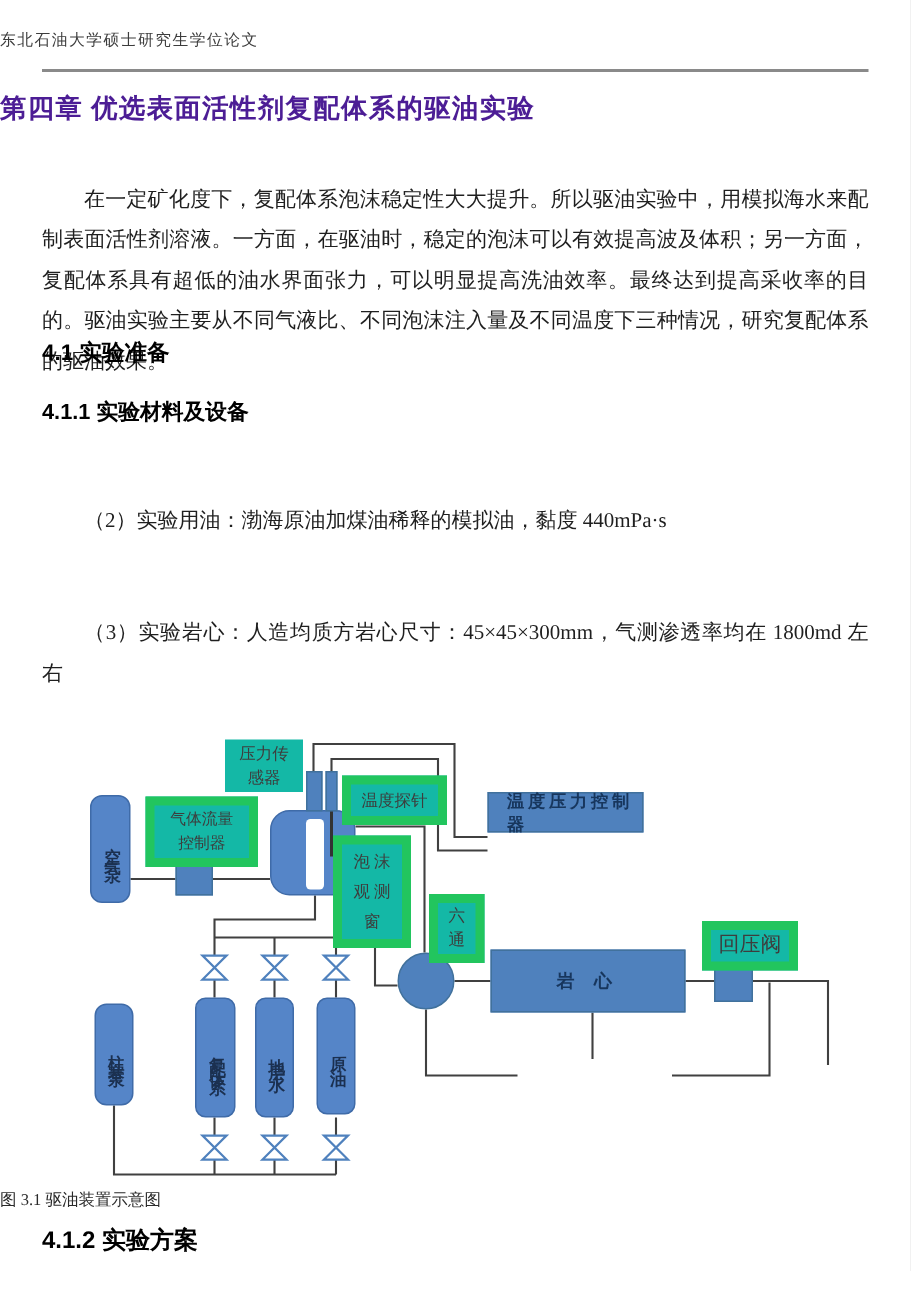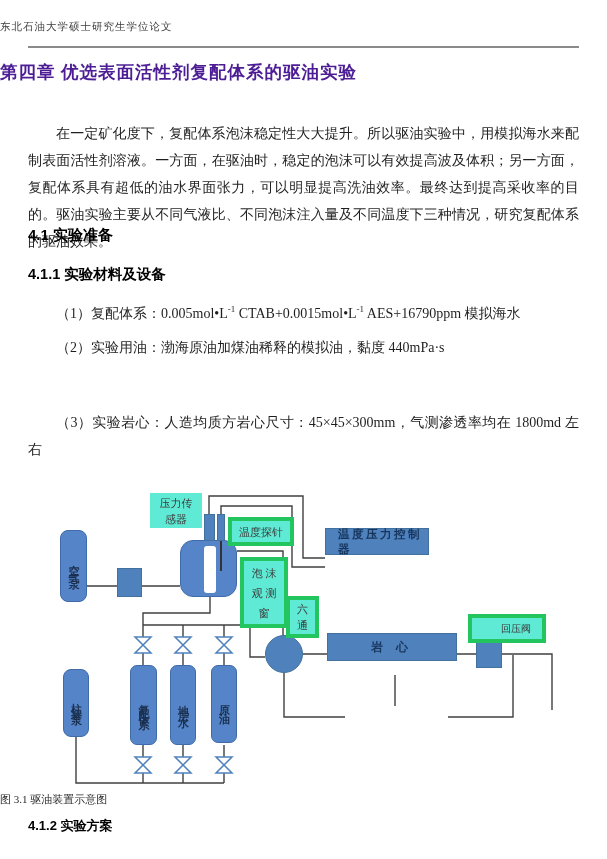--- a/index.html
+++ b/index.html
@@ -11,82 +11,81 @@
   #header-line{position:absolute;top:20px;left:0;width:607px;font-size:10.5px;color:#3c3c3c;letter-spacing:1px;}
   #header-rule{position:absolute;top:46px;left:28px;width:551px;height:2px;background:#8a8a8a;}
   #chapter-title{position:absolute;top:60px;left:0;width:607px;font-family:Liberation Serif, serif;
                  font-weight:bold;font-size:17.5px;color:#4c1d95;letter-spacing:1px;}
   .body-text{position:absolute;left:28px;width:551px;margin:0;font-size:14px;line-height:27px;
              text-align:justify;text-indent:2em;}
   #intro-para{top:100px;margin-top:20px;}
   .h2{position:absolute;left:28px;margin:0;font-family:"Liberation Sans",sans-serif;font-weight:bold;color:#000;}
   #sec-41{top:226px;font-size:15px;}
   #sec-411{top:265px;font-size:14.5px;}
-  #sec-412{top:817px;font-size:13px;}
+  #sec-412{top:817px;font-size:16px;}
   #item-1{top:296px;}
   #item-2{top:334px;}
   #item-3{top:361px;margin-top:48px;}
   #item-4{top:412px;}
   sup{font-size:9px;}
   #figure-caption{position:absolute;top:792px;left:0;width:607px;font-size:11px;color:#2a2a2a;}
 
   
   #diagram-svg{position:absolute;top:0;left:0;z-index:1;}
   .shape{position:absolute;z-index:2;display:flex;align-items:center;justify-content:center;
          box-sizing:border-box;font-family:"Liberation Serif",serif;}
   .blue{background:#5585c8;border:1.5px solid #3f6ba8;color:#1b3050;font-weight:bold;}
   .rect{background:#4f81bd;border:1px solid #41719c;color:#17365d;font-weight:bold;}
   .label{position:absolute;z-index:3;display:flex;align-items:center;justify-content:center;
-         background:#5eead4;font-size:11px;color:#3d3d3d;text-align:center;line-height:16px;}
-  .bordered{border:4px solid #22c55e;}
+         background:#14b8a6;font-size:11px;color:#3d3d3d;text-align:center;line-height:16px;}
+  .bordered{border:6px solid #22c55e;}
   .prelines{white-space:pre-line;}
   .vtext{writing-mode:vertical-rl;text-orientation:upright;}
 
   
   #air-pump{left:60px;top:530px;width:27px;height:72px;border-radius:8px;font-size:11px;letter-spacing:7px;}
   #gfc-square{left:117px;top:568px;width:25px;height:29px;}
   #foam-vessel{left:180px;top:540px;width:57px;height:57px;border-radius:13px;}
   #vessel-slot{position:absolute;left:23px;top:5px;width:12px;height:47px;background:#ffffff;border-radius:3px;}
   #ps-stub{left:204px;top:514px;width:11px;height:27px;z-index:2;}
   #tp-stub{left:217px;top:514px;width:8px;height:27px;z-index:2;}
   #probe-needle{position:absolute;left:220px;top:541px;width:2px;height:30px;background:#333;z-index:3;}
   #tpc-box{left:325px;top:528px;width:104px;height:27px;font-size:11.5px;letter-spacing:2.5px;padding-left:12px;}
   #six-way-circle{left:265px;top:635px;width:38px;height:38px;border-radius:50%;}
-  #core-box{left:327px;top:633px;width:130px;height:28px;font-size:12px;letter-spacing:5px;}
+  #core-box{left:327px;top:633px;width:130px;height:42px;font-size:12px;letter-spacing:5px;}
   #bpv-square{left:476px;top:641px;width:26px;height:27px;}
   #pd-box{left:345px;top:706px;width:103px;height:22px;font-size:11px;letter-spacing:2px;}
   #plunger-pump{left:63px;top:669px;width:26px;height:68px;border-radius:8px;font-size:11px;letter-spacing:6px;}
   #cont-1{left:130px;top:665px;width:27px;height:80px;border-radius:7px;font-size:11px;letter-spacing:5px;}
   #cont-2{left:170px;top:665px;width:26px;height:80px;border-radius:7px;font-size:11px;letter-spacing:6px;}
   #cont-3{left:211px;top:665px;width:26px;height:78px;border-radius:7px;font-size:11px;letter-spacing:8px;}
 
   
   #gfc-label{left:97px;top:531px;width:63px;height:35px;font-size:10.5px;}
   #ps-label{left:150px;top:493px;width:52px;height:35px;font-size:11px;}
   #tp-label{left:228px;top:517px;width:58px;height:21px;font-size:11px;}
-  #fw-label{left:240px;top:557px;width:40px;height:63px;font-size:11px;line-height:20px;}
+  #fw-label{left:222px;top:557px;width:40px;height:63px;font-size:11px;line-height:20px;}
   #six-label{left:286px;top:596px;width:25px;height:34px;font-size:11px;}
-  #bpv-label{left:468px;top:614px;width:52px;height:21px;font-size:10px;padding-left:18px;}
+  #bpv-label{left:468px;top:614px;width:52px;height:21px;font-size:14px;}
 </style>
 </head>
 <body>
 
 <div id="page">
 
   <div id="header-line" class="center">东北石油大学硕士研究生学位论文</div>
   <div id="header-rule"></div>
 
   <div id="chapter-title" class="center">第四章 优选表面活性剂复配体系的驱油实验</div>
 
   <p id="intro-para" class="body-text">在一定矿化度下，复配体系泡沫稳定性大大提升。所以驱油实验中，用模拟海水来配制表面活性剂溶液。一方面，在驱油时，稳定的泡沫可以有效提高波及体积；另一方面，复配体系具有超低的油水界面张力，可以明显提高洗油效率。最终达到提高采收率的目的。驱油实验主要从不同气液比、不同泡沫注入量及不同温度下三种情况，研究复配体系的驱油效果。</p>
 
   <h2 id="sec-41" class="h2">4.1 实验准备</h2>
   <h2 id="sec-411" class="h2">4.1.1 实验材料及设备</h2>
 
-  <p id="item-1" class="body-text"><span>（1）复配体系：0.005mol•L</span><sup>-1</sup><span> CTAB+0.0015mol•L</span><sup>-1</sup><span> AES+16790ppm  模拟海水</span></p>
   <p id="item-2" class="body-text">（2）实验用油：渤海原油加煤油稀释的模拟油，黏度 440mPa·s</p>
   <p id="item-3" class="body-text">（3）实验岩心：人造均质方岩心尺寸：45×45×300mm，气测渗透率均在 1800md 左右</p>
 
   <svg id="diagram-svg" width="607" height="859" viewBox="0 0 607 859">
     <g stroke="#404040" stroke-width="1.4" fill="none">
       <path d="M87 586 H117 M142 586 H180
                M237 551 H283 V635
                M210 597 V613 H143 V637
                M143 625 H250 V657 H265
                M183 625 V637 M224 625 V637
@@ -123,20 +122,22 @@
   <div id="probe-needle"></div>
   <div id="tpc-box" class="shape rect">温度压力控制器</div>
   <div id="six-way-circle" class="shape rect"></div>
   <div id="core-box" class="shape rect">岩 心</div>
   <div id="bpv-square" class="shape rect"></div>
   <div id="plunger-pump" class="shape blue vtext">柱塞泵</div>
   <div id="cont-1" class="shape blue vtext">复配体系</div>
   <div id="cont-2" class="shape blue vtext">地层水</div>
   <div id="cont-3" class="shape blue vtext">原油</div>
 
+  <div id="gfc-label" class="label bordered prelines">气体流量
+控制器</div>
   <div id="ps-label" class="label prelines">压力传
 感器</div>
   <div id="tp-label" class="label bordered">温度探针</div>
   <div id="fw-label" class="label bordered prelines">泡 沫
 观 测
 窗</div>
   <div id="six-label" class="label bordered prelines">六
 通</div>
   <div id="bpv-label" class="label bordered">回压阀</div>
 

